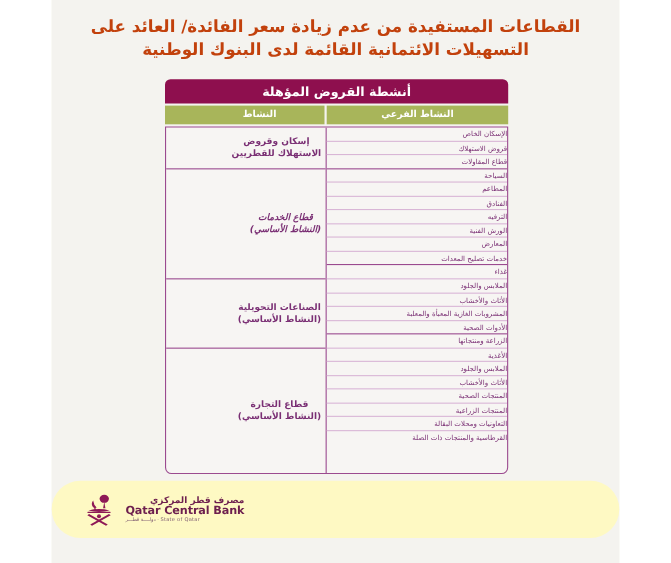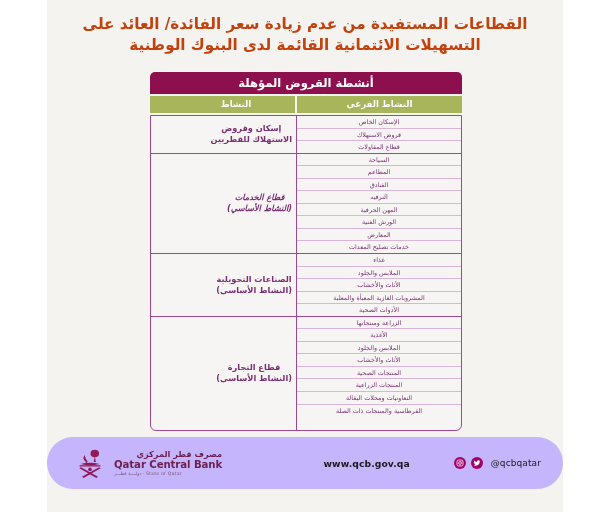--- a/index.html
+++ b/index.html
@@ -116,21 +116,20 @@
   }
   .col-main {
     width: 145px;
   }
 
   .sub-row {
     height: 12.55px;
     line-height: 12.55px;
     font-size: 6.4px;
     color: #7a2f74;
-    text-align: center;
     border-bottom: 0.7px solid #d9b6d6;
     white-space: nowrap;
     overflow: hidden;
   }
   .sub-row.sec-end { border-bottom: 1.4px solid #9b4a8f; }
   .sub-row.last    { border-bottom: none; }
 
   .main-cell {
     display: flex;
     align-items: center;
@@ -146,21 +145,21 @@
   .main-cell.last { border-bottom: none; }
   .main-cell span { display: block; }
 
   
   .footer-card {
     position: absolute;
     left: 47px;
     right: 47px;
     top: 437px;
     height: 52px;
-    background: #c4b5fd;
+    background: #fef9c3;
     border-radius: 26px;
     z-index: 3;
     display: flex;
     align-items: center;
     flex-direction: row-reverse;
     justify-content: space-between;
     padding: 0 22px 0 26px;
     gap: 32px;
   }
 
@@ -257,21 +256,20 @@
 
     <div class="grid">
       <div class="col-sub" id="sub-col">
           <div class="sub-row">الإسكان الخاص</div>
           <div class="sub-row">قروض الاستهلاك</div>
           <div class="sub-row sec-end">قطاع المقاولات</div>
           <div class="sub-row">السياحة</div>
           <div class="sub-row">المطاعم</div>
           <div class="sub-row">الفنادق</div>
           <div class="sub-row">الترفيه</div>
-          <div class="sub-row">المهن الحرفية</div>
           <div class="sub-row">الورش الفنية</div>
           <div class="sub-row">المعارض</div>
           <div class="sub-row sec-end">خدمات تصليح المعدات</div>
           <div class="sub-row">غذاء</div>
           <div class="sub-row">الملابس والجلود</div>
           <div class="sub-row">الأثاث والأخشاب</div>
           <div class="sub-row">المشروبات الغازية المعبأة والمعلبة</div>
           <div class="sub-row sec-end">الأدوات الصحية</div>
           <div class="sub-row">الزراعة ومنتجاتها</div>
           <div class="sub-row">الأغذية</div>
@@ -327,34 +325,15 @@
           <circle cx="32" cy="44" r="3.4"></circle>
         </g>
       </svg>
       <div class="logo-text">
         <div class="logo-ar">مصرف قطر المركزي</div>
         <div class="logo-en">Qatar Central Bank</div>
         <div class="logo-sub">دولــــة قطـــر  ·  State of Qatar</div>
       </div>
     </div>
 
-    <div class="footer-left">
-      <div class="site-url">www.qcb.gov.qa</div>
-
-      <div class="social">
-        <span class="soc-ico">
-          <svg width="8" height="8" viewBox="0 0 24 24" fill="none" stroke="#ffffff" stroke-width="2.4">
-            <rect x="3" y="3" width="18" height="18" rx="5"></rect>
-            <circle cx="12" cy="12" r="4.2"></circle>
-            <circle cx="17.6" cy="6.4" r="1.3" fill="#ffffff" stroke="none"></circle>
-          </svg>
-        </span>
-        <span class="soc-ico">
-          <svg width="8" height="8" viewBox="0 0 24 24" fill="#ffffff">
-            <path d="M22 5.9c-.7.3-1.5.5-2.3.6.8-.5 1.5-1.3 1.8-2.3-.8.5-1.6.8-2.6 1A4.1 4.1 0 0 0 11.8 9 11.6 11.6 0 0 1 3.4 4.7a4.1 4.1 0 0 0 1.3 5.5c-.7 0-1.3-.2-1.9-.5 0 2 1.4 3.7 3.3 4.1-.6.2-1.2.2-1.9.1a4.1 4.1 0 0 0 3.8 2.9A8.3 8.3 0 0 1 2 18.5a11.7 11.7 0 0 0 6.3 1.8c7.5 0 11.7-6.3 11.7-11.8v-.5c.8-.6 1.5-1.3 2-2.1z"></path>
-          </svg>
-        </span>
-        <span class="handle">@qcbqatar</span>
-      </div>
-    </div>
 
   </div>
 </div>
 
 </body></html>

